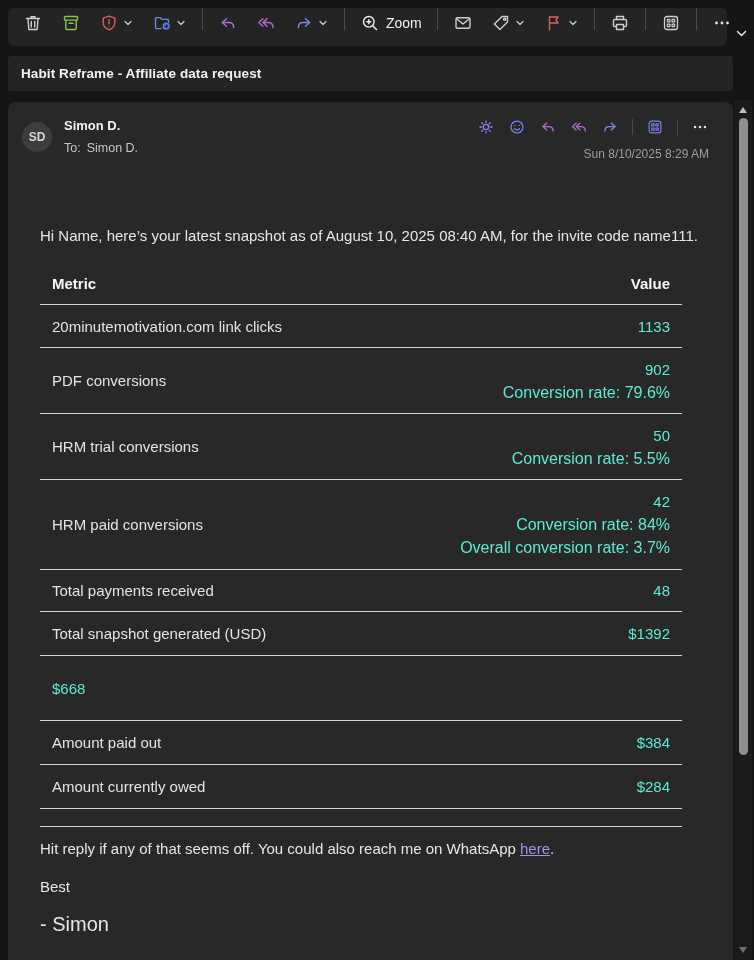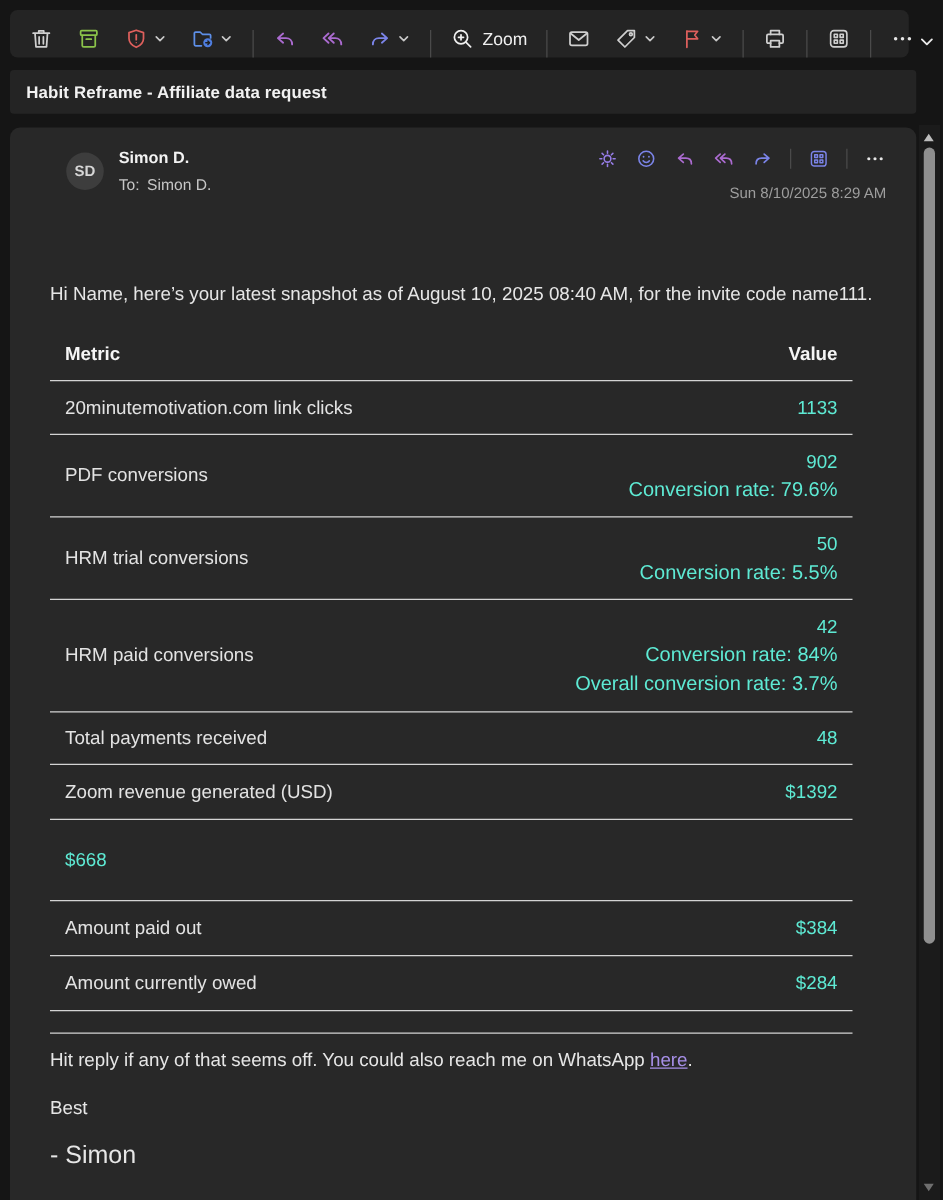--- a/index.html
+++ b/index.html
@@ -2,37 +2,37 @@
 <html><head>
 <meta charset="utf-8">
 <style>
   html,body{margin:0;padding:0;background:#151515;}
   .screen{position:relative;width:754px;height:960px;background:#151515;overflow:hidden;
           font-family:"Liberation Sans",sans-serif;color:#e6e6e6;}
   svg{display:block;}
 
   
   .toolbar{position:absolute;left:8px;top:8px;width:719px;height:38px;background:#242424;
-           border-radius:6px;display:flex;align-items:flex-end;padding:0 6px;box-sizing:border-box;}
+           border-radius:6px;display:flex;align-items:flex-start;padding:0 6px;box-sizing:border-box;}
   .tb-btn{height:30px;padding:0 9px;display:flex;align-items:center;gap:3px;border-radius:4px;cursor:pointer;}
   .ticon{display:flex;align-items:center;justify-content:center;}
   .tb-label{font-size:14px;color:#f0f0f0;margin-left:3px;}
   .tb-divider{width:1px;height:22px;background:#4a4a4a;margin:0 6px;flex:0 0 auto;}
   .collapse-chevron{position:absolute;left:732px;top:24px;width:18px;height:18px;display:flex;
                     align-items:center;justify-content:center;cursor:pointer;}
 
   
   .subject-bar{position:absolute;left:8px;top:56px;width:725px;height:35px;background:#242424;
                border-radius:3px;display:flex;align-items:center;padding:0 13px;box-sizing:border-box;}
   .subject-title{font-size:13.5px;font-weight:700;color:#f2f2f2;letter-spacing:.1px;}
 
   
   .card{position:absolute;left:8px;top:102px;width:725px;height:858px;background:#282828;
         border-radius:8px 8px 0 0;overflow:hidden;}
-  .msg-header{position:relative;height:72px;margin-left:31px;}
+  .msg-header{position:relative;height:72px;}
   .avatar{position:absolute;left:14px;top:20px;width:30px;height:30px;border-radius:50%;
           background:#3d3d3d;display:flex;align-items:center;justify-content:center;
           font-size:12px;font-weight:700;color:#d6d6d6;cursor:pointer;}
   .sender-name{position:absolute;left:56px;top:16px;font-size:13px;font-weight:700;color:#f2f2f2;cursor:pointer;}
   .to-line{position:absolute;left:56px;top:39px;font-size:12.5px;color:#c7c7c7;display:flex;gap:6px;}
   .hdr-icons{position:absolute;right:24px;top:16px;display:flex;align-items:center;gap:13px;}
   .hdr-icons .hicon{cursor:pointer;display:flex;}
   .hdr-divider{width:1px;height:16px;background:#4a4a4a;}
   .timestamp{position:absolute;right:24px;top:45px;font-size:12px;color:#9e9e9e;}
 
@@ -350,21 +350,21 @@
             <div class="note">Overall conversion rate: 3.7%</div>
           </div>
         </div>
 
         <div class="mrow h42">
           <div class="cell-l">Total payments received</div>
           <div class="cell-r val">48</div>
         </div>
 
         <div class="mrow h44">
-          <div class="cell-l">Zoom revenue generated (USD)</div>
+          <div class="cell-l">Total snapshot generated (USD)</div>
           <div class="cell-r val">$1392</div>
         </div>
 
         <div class="mrow h65">
           <div class="cell-r val">$668</div>
         </div>
 
         <div class="mrow h44">
           <div class="cell-l">Amount paid out</div>
           <div class="cell-r val">$384</div>

